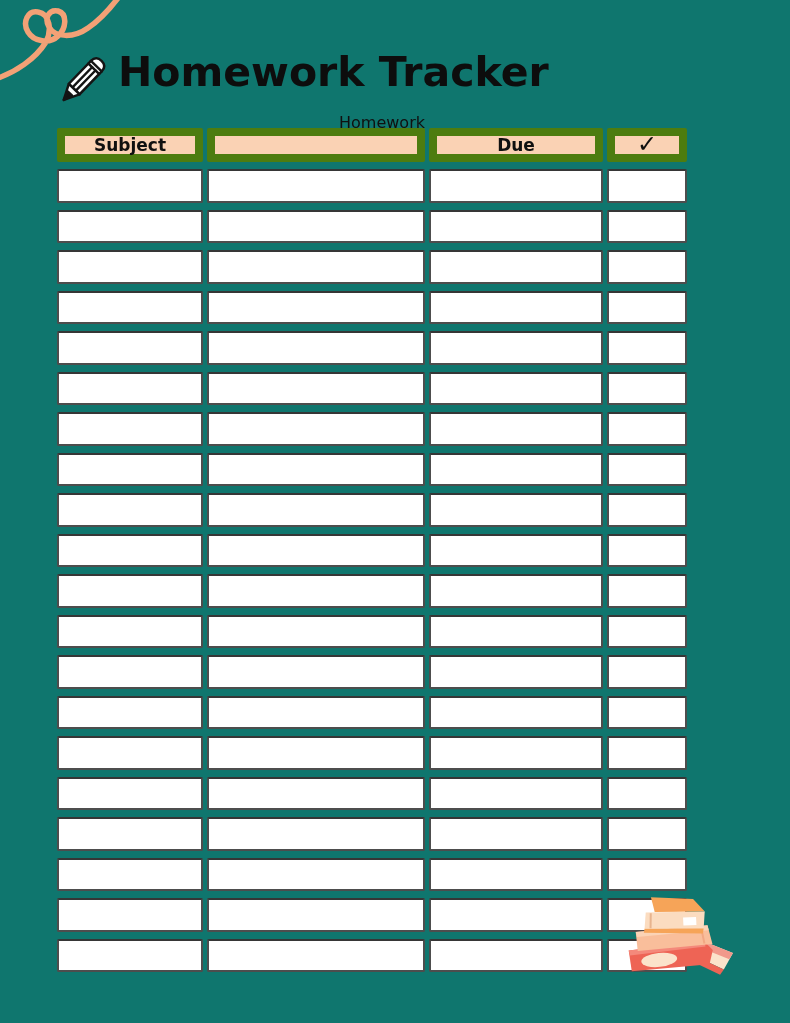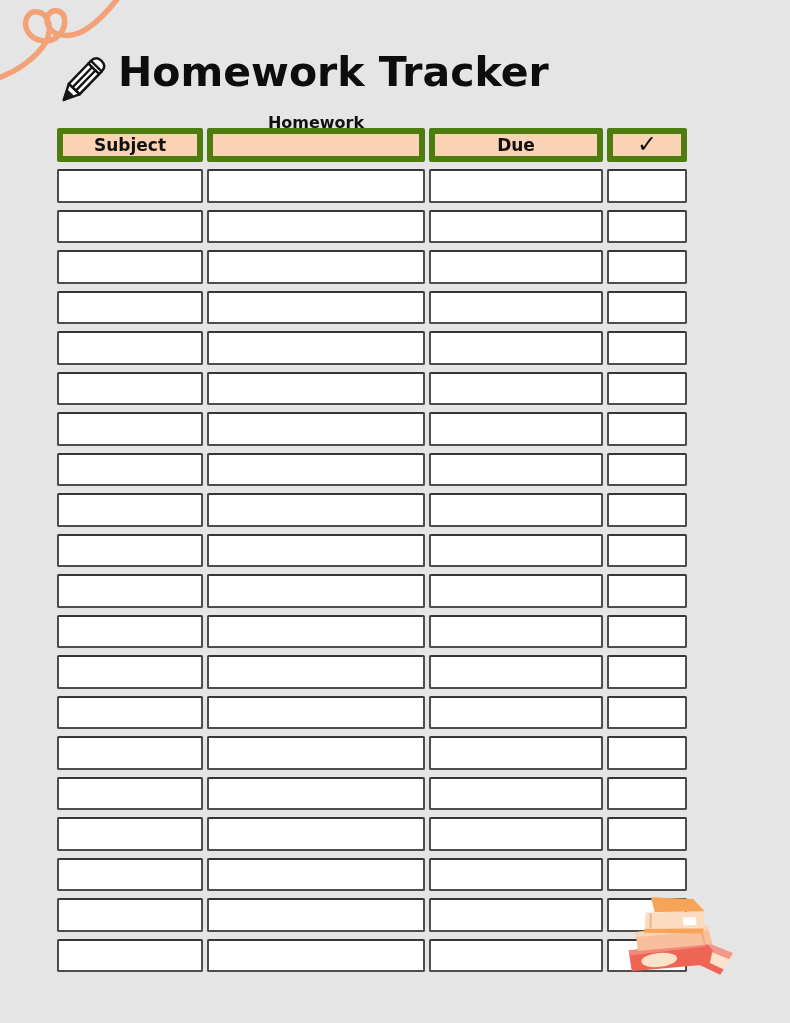--- a/index.html
+++ b/index.html
@@ -5,21 +5,21 @@
   html, body {
     margin: 0;
     padding: 0;
     background: #ffffff;
     font-family: "DejaVu Sans", "Liberation Sans", sans-serif;
   }
   .page {
     position: relative;
     width: 790px;
     height: 1023px;
-    background: #e5e5e5;
+    background: #0f766e;
     overflow: hidden;
   }
 
   
   .squiggle {
     position: absolute;
     left: 0;
     top: 0;
     overflow: visible;
   }
@@ -49,42 +49,42 @@
     position: absolute;
     left: 57px;
     top: 128px;
     width: 674px;
   }
   .floating-label {
     position: absolute;
     left: 150px;
     width: 218px;
     top: -15px;
-    text-align: center;
+    text-align: right;
     font-size: 16px;
-    font-weight: 700;
+    font-weight: 400;
     color: #101010;
     z-index: 2;
     pointer-events: none;
   }
   .thead, .trow {
     display: flex;
     gap: 4px;
   }
   .tbody {
     display: flex;
     flex-direction: column;
     gap: 7px;
     margin-top: 7px;
   }
   .hcell, .cell { box-sizing: border-box; border-radius: 2px; }
   .hcell {
     height: 34px;
     background: #FAD2B4;
-    border: 6px solid #4d7c0f;
+    border: 8px solid #4d7c0f;
     display: flex;
     align-items: center;
     justify-content: center;
     font-size: 17px;
     font-weight: 700;
     color: #101010;
   }
   .cell {
     height: 33.5px;
     background: #ffffff;

